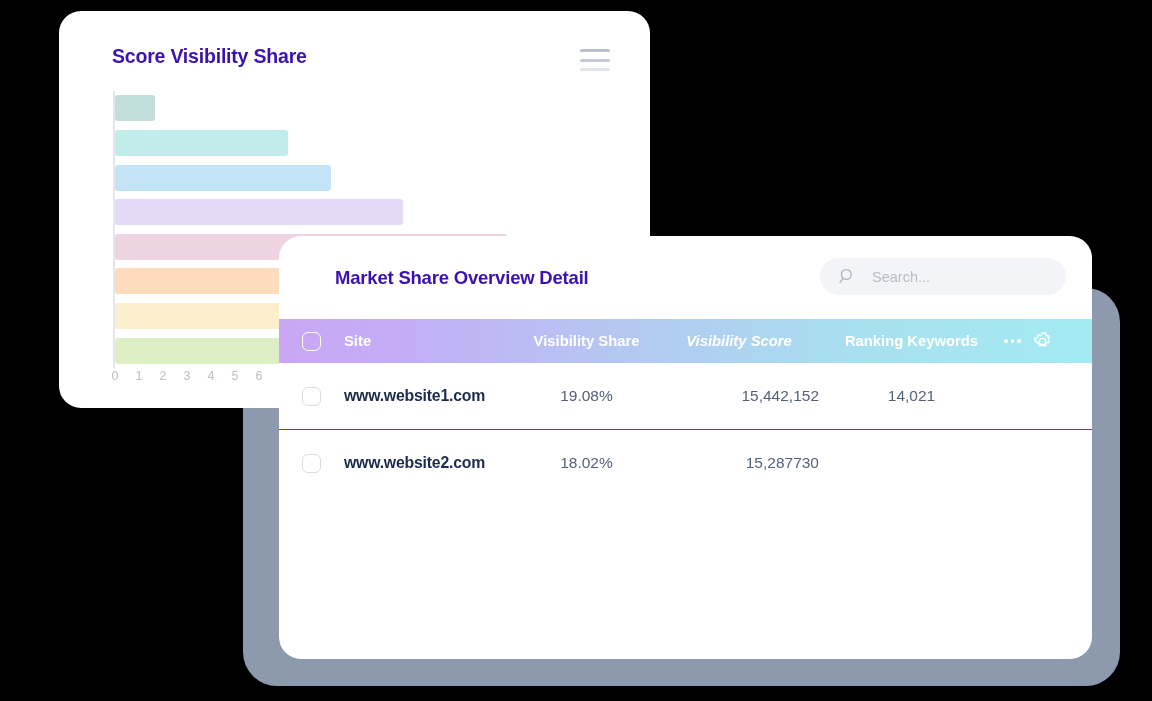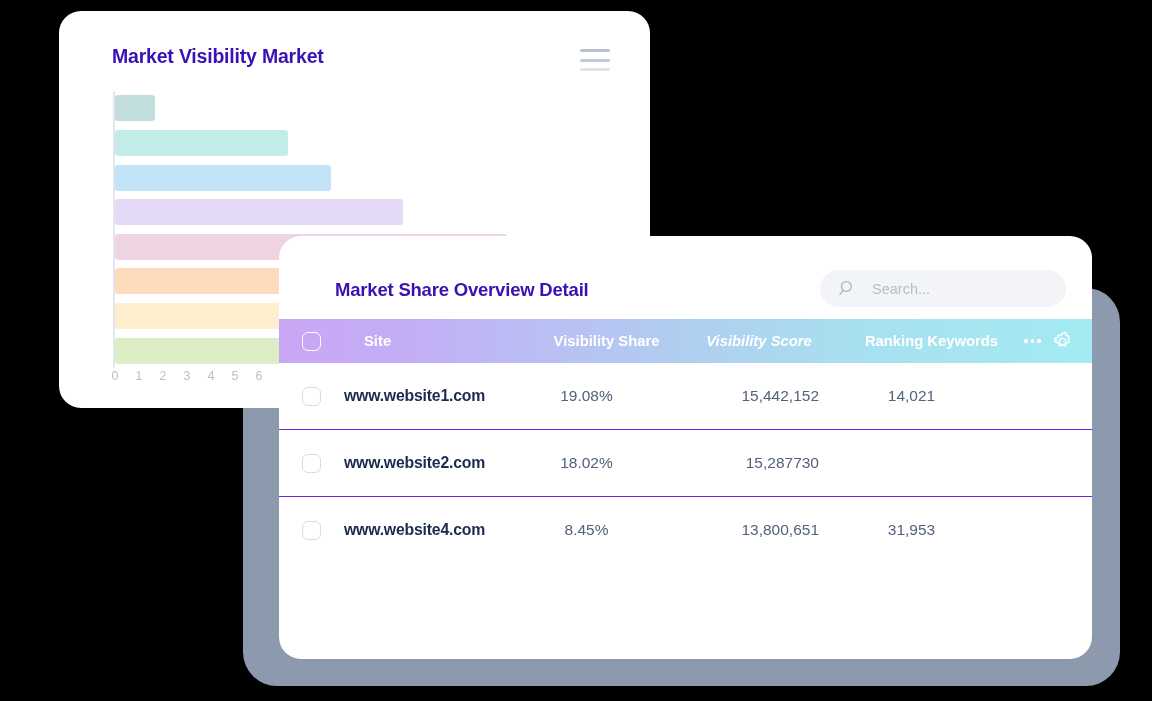--- a/index.html
+++ b/index.html
@@ -118,21 +118,21 @@
     width: 813px;
     height: 423px;
     background: #ffffff;
     border-radius: 22px;
     overflow: hidden;
   }
 
   #table-header-bar {
     position: absolute;
     left: 0;
-    top: 12px;
+    top: 0;
     width: 100%;
     height: 83px;
   }
   #table-title {
     position: absolute;
     left: 56px;
     top: 31px;
     font-size: 18.5px;
     font-weight: bold;
     color: #3b11b3;
@@ -181,21 +181,21 @@
       #afd0f0 52%,
       #a8e0ef 72%,
       #a3ebf2 100%);
     display: flex;
     align-items: center;
     color: #ffffff;
     font-weight: bold;
     font-size: 14.8px;
   }
   .col-check   { width: 65px; display: flex; justify-content: center; }
-  .col-site    { width: 170px; margin-left: 20px; }
+  .col-site    { width: 170px; }
   .col-share   { width: 145px; text-align: center; }
   .col-score   { width: 160px; text-align: center; font-style: italic; }
   .col-keywords{ width: 185px; text-align: center; }
   .col-actions { flex: 1; display: flex; align-items: center; gap: 10px; }
 
   .checkbox-square {
     width: 19px;
     height: 19px;
     border: 1.8px solid #ffffff;
     border-radius: 6px;
@@ -249,21 +249,21 @@
   .row-score   { width: 160px; text-align: right; color: #54617c; }
   .row-keywords{ width: 185px; text-align: center; color: #54617c; }
 </style>
 </head>
 <body>
 
 <div id="backdrop-card"></div>
 
 <div id="chart-card">
 
-  <div id="chart-title">Market Visibility Market</div>
+  <div id="chart-title">Score Visibility Share</div>
 
   <div id="chart-menu-button">
     <div class="bar-line"></div>
     <div class="bar-line"></div>
     <div class="bar-line"></div>
   </div>
 
   <div id="plot-area">
     <div id="y-axis-line"></div>
   <div class="bar-row" style="top: 4.3125px; width: 39.6px;">
@@ -351,24 +351,14 @@
       </div>
       <div class="table-row">
         <div class="row-check">
           <div class="row-checkbox"></div>
         </div>
         <div class="row-site">www.website2.com</div>
         <div class="row-share">18.02%</div>
         <div class="row-score">15,287730</div>
         <div style="flex: 1 1 0%;"></div>
       </div>
-      <div class="table-row">
-        <div class="row-check">
-          <div class="row-checkbox"></div>
-        </div>
-        <div class="row-site">www.website4.com</div>
-        <div class="row-share">8.45%</div>
-        <div class="row-score">13,800,651</div>
-        <div class="row-keywords">31,953</div>
-        <div style="flex: 1 1 0%;"></div>
-      </div>
     </div>
 </div>
 
 </body></html>

